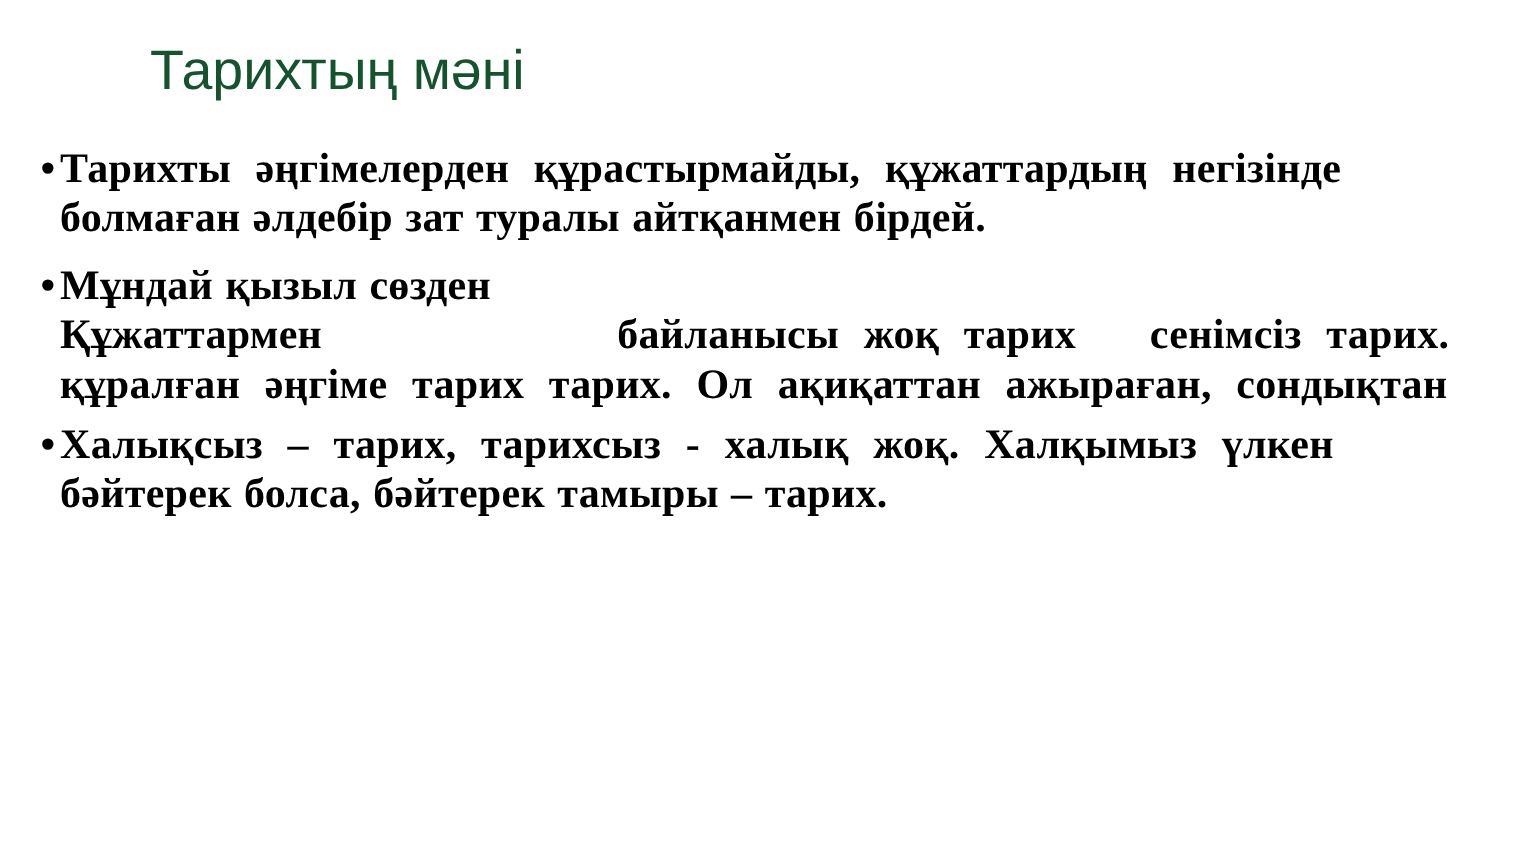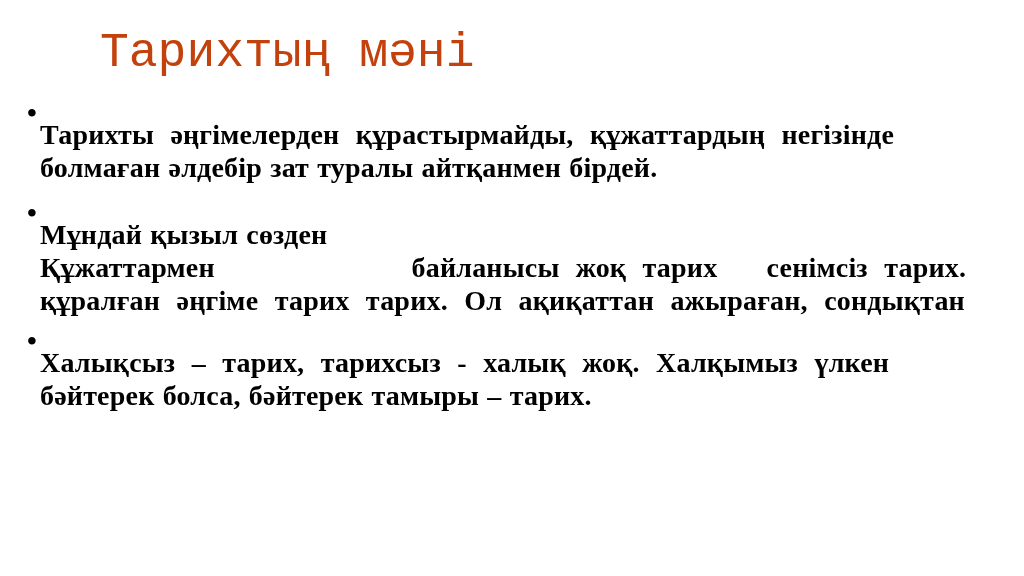--- a/index.html
+++ b/index.html
@@ -11,25 +11,25 @@
     position: relative;
     width: 1024px;
     height: 576px;
     background: #ffffff;
     overflow: hidden;
   }
   .title {
     position: absolute;
     left: 100px;
     top: 25px;
-    font-family: Liberation Mono, monospace;
-    font-size: 48px;
+    font-family: Liberation Sans, sans-serif;
+    font-size: 37px;
     font-weight: 400;
     line-height: 1.2;
-    color: #c2410c;
+    color: #14532d;
     white-space: pre;
   }
   .content {
     position: absolute;
     left: 27px;
     top: 96px;
     width: 990px;
     font-family: "Liberation Serif", "DejaVu Serif", serif;
     font-weight: 700;
     font-size: 28px;
@@ -44,21 +44,20 @@
   }
   .bullet.gap-12 { margin-bottom: 12px; }
   .bullet.gap-7  { margin-bottom: 7px; }
   .marker {
     flex: 0 0 13px;
     white-space: pre;
   }
   .lines {
     flex: 1 1 auto;
     min-width: 0;
-    margin-top: 22px;
   }
   .line {
     white-space: pre; 
   }
 </style>
 </head>
 <body>
 
 <div class="slide">
 

